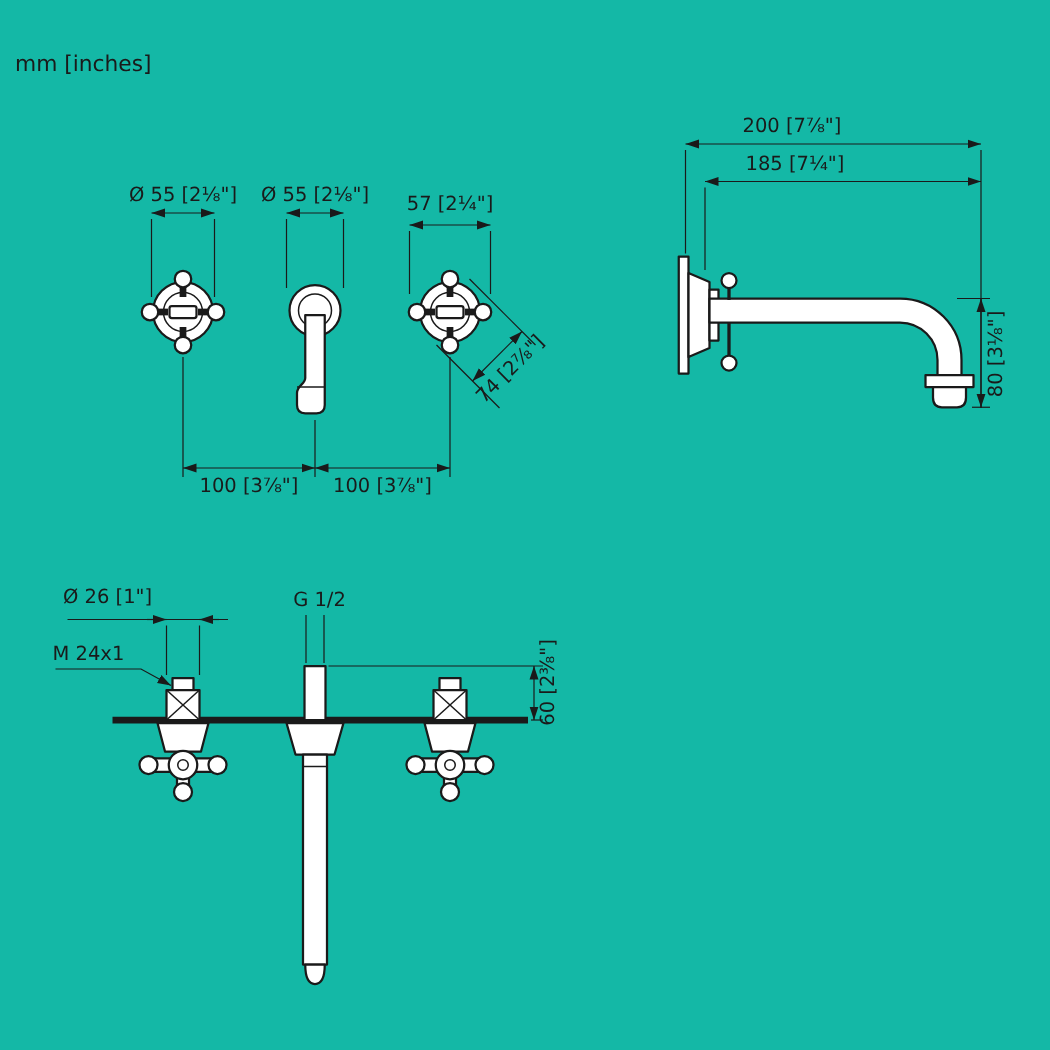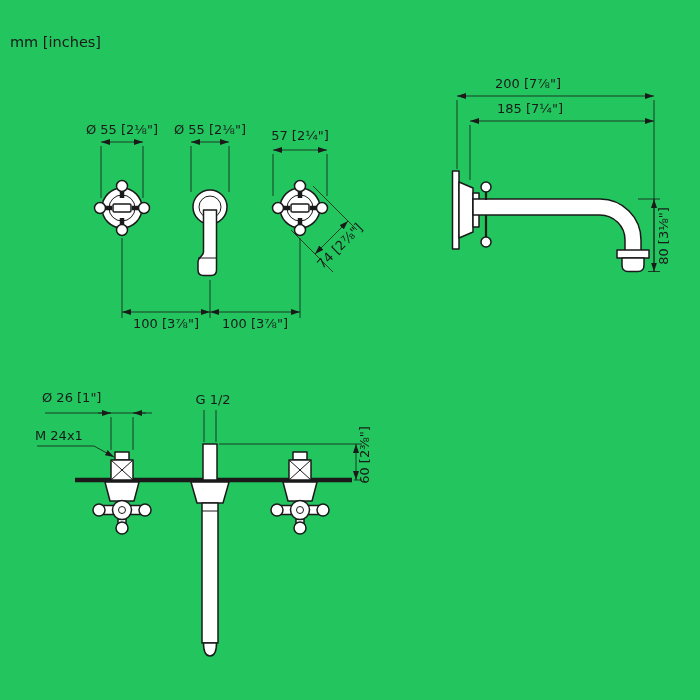--- a/index.html
+++ b/index.html
@@ -1,16 +1,16 @@
 <!DOCTYPE html>
 <html><head>
 <meta charset="utf-8">
 <style>
   html,body{margin:0;padding:0;background:#ffffff;}
-  .page{position:relative;width:700px;height:700px;background:#22c55e;overflow:hidden;}
+  .page{position:relative;width:700px;height:700px;background:#14b8a6;overflow:hidden;}
   svg{display:block;}
   .objf {fill:#ffffff;stroke:#1a1a1a;stroke-width:1.5;stroke-linejoin:round;}
   .objt {fill:none;stroke:#1a1a1a;stroke-width:1;}
   .dim  {fill:none;stroke:#1a1a1a;stroke-width:0.8;}
   .spoke{stroke:#1a1a1a;stroke-width:4.5;}
   .bar  {stroke:#1a1a1a;stroke-width:2.2;}
   .deck {stroke:#1a1a1a;stroke-width:4.5;}
   text{font-family:"DejaVu Sans","Liberation Sans",sans-serif;font-size:13px;fill:#1a1a1a;}
   .units{font-size:14.5px;}
 </style>

